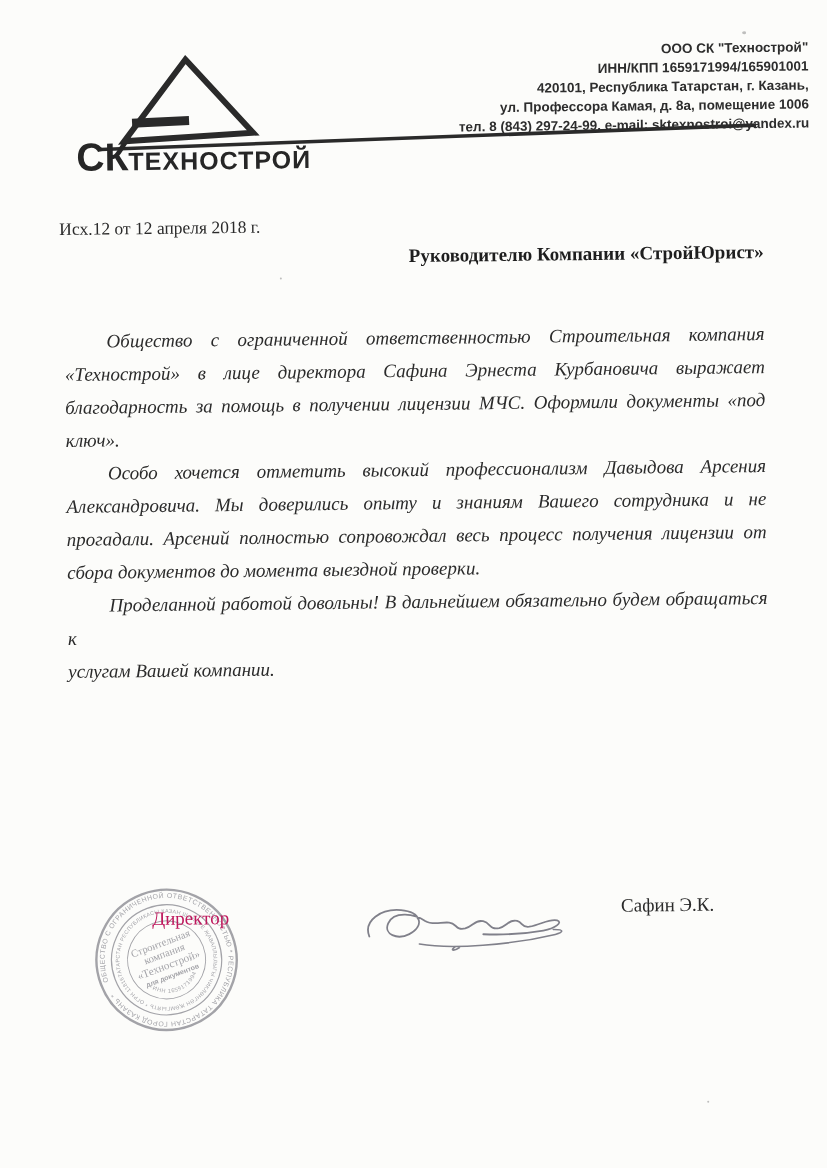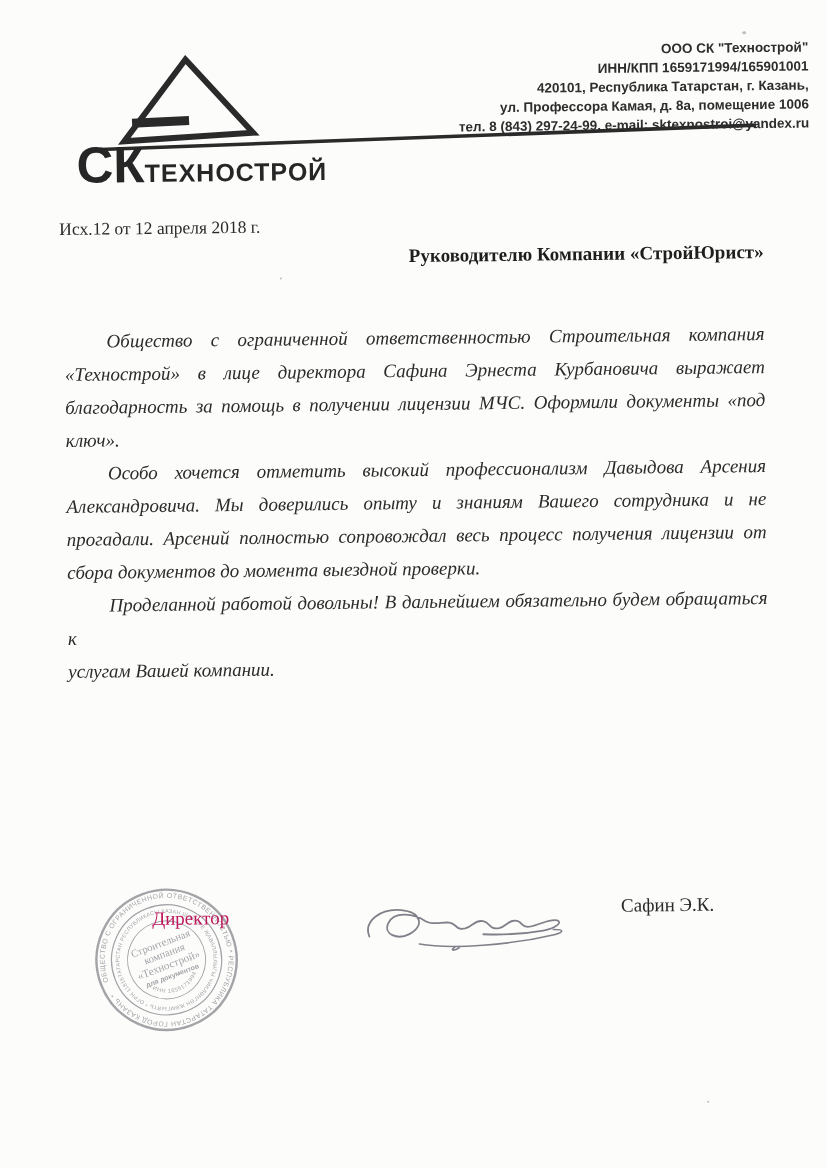--- a/index.html
+++ b/index.html
@@ -4,21 +4,21 @@
 <style>
   html,body{margin:0;padding:0;}
   body{width:827px;height:1168px;background:#e9e9e7;font-family:"Liberation Serif",serif;}
   .page{position:relative;width:827px;height:1168px;background:#fcfcfa;overflow:hidden;}
   .sheet{position:absolute;inset:0;transform:rotate(-0.65deg);transform-origin:50% 40%;}
 
   
   .logo-svg{position:absolute;left:0;top:0;width:827px;height:220px;}
   .logo-text{position:absolute;left:80px;top:132px;display:flex;align-items:baseline;color:#262626;
              font-family:"Liberation Sans",sans-serif;font-weight:bold;white-space:nowrap;}
-  .logo-sk{font-size:51px;letter-spacing:0px;}
+  .logo-sk{font-size:39px;letter-spacing:0px;}
   .logo-name{font-size:25px;letter-spacing:1px;}
   .company-block{position:absolute;top:42px;right:14px;text-align:right;color:#2d2d2d;
                  font-family:"Liberation Sans",sans-serif;font-weight:bold;font-size:13.5px;line-height:19px;}
 
   
   .ref-line{position:absolute;left:62px;top:215px;font-size:17.5px;color:#2b2b2b;}
   .addressee{position:absolute;right:61px;top:245px;font-size:19px;font-weight:bold;color:#1e1e1e;}
 
   
   .body-text{position:absolute;left:66px;top:321px;width:700px;color:#2b2b2b;

